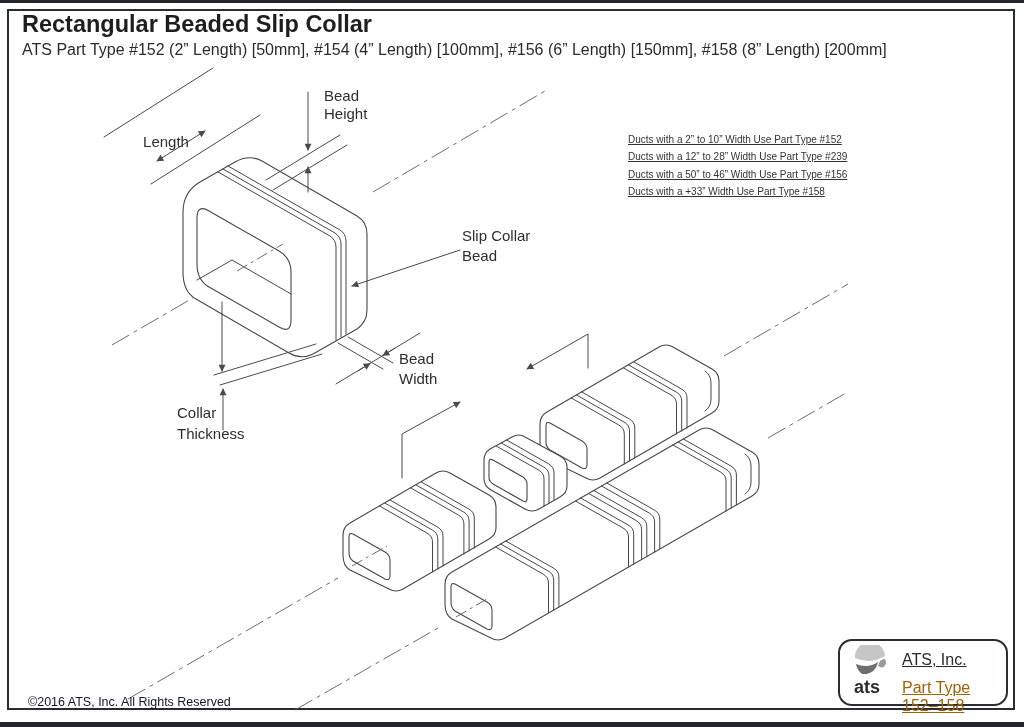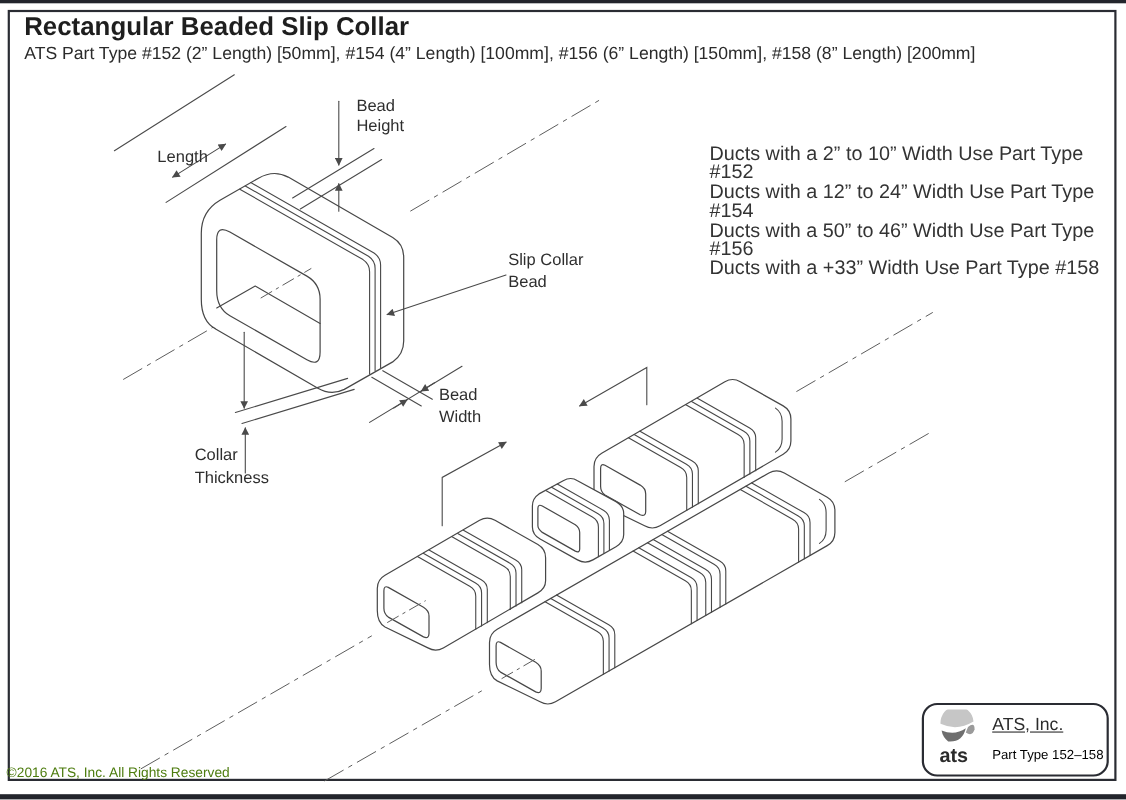--- a/index.html
+++ b/index.html
@@ -6,52 +6,52 @@
   #page{position:relative;width:1024px;height:727px;background:#ffffff;overflow:hidden;
         font-family:"Liberation Sans", sans-serif;color:#2f2f2f;}
   .band{position:absolute;left:0;width:1024px;background:#23252c;}
   #band-top{top:0;height:3px;}
   #band-bottom{top:722px;height:5px;}
   #frame{position:absolute;left:7px;top:9px;width:1008px;height:701px;
          border:2px solid #2a2c33;box-sizing:border-box;}
   #title{position:absolute;left:22px;top:11px;font-size:23.5px;font-weight:bold;
          letter-spacing:0px;color:#1e1e1e;white-space:nowrap;}
   #subtitle{position:absolute;left:22px;top:41px;font-size:16px;color:#2b2b2b;white-space:nowrap;}
-  #notes{position:absolute;left:645px;top:131px;font-size:18px;line-height:17.4px;color:#333;}
-  #copyright{position:absolute;left:6px;top:695px;font-size:12.5px;color:#4d7c0f;}
+  #notes{position:absolute;left:628px;top:131px;font-size:10px;line-height:17.4px;color:#333;text-decoration:underline;}
+  #copyright{position:absolute;left:28px;top:695px;font-size:12.5px;color:#0f172a;}
   #drawing{position:absolute;left:0;top:0;}
   
   .shape{fill:#ffffff;stroke:#474747;stroke-width:1.1;stroke-linejoin:round;stroke-linecap:round;}
   .bead{fill:none;stroke:#474747;stroke-width:1;stroke-linejoin:round;stroke-linecap:round;}
   .cl{stroke:#5b5b5b;stroke-width:0.9;stroke-dasharray:20 5 4 5;fill:none;}
   .clstub{stroke:#5b5b5b;stroke-width:0.9;stroke-dasharray:12 4 3 4;fill:none;}
   .dim{stroke:#4a4a4a;stroke-width:1;fill:none;stroke-linecap:round;}
   .lbl{font-family:"Liberation Sans",sans-serif;font-size:15px;fill:#2e2e2e;}
   
   #logo-box{position:absolute;left:838px;top:639px;width:170px;height:67px;background:#fff;
             border:2.5px solid #2a2c33;border-radius:14px;box-sizing:border-box;}
   #logo-company{position:absolute;left:62px;top:10px;font-size:16px;color:#2b2b2b;text-decoration:underline;}
-  #logo-part{position:absolute;left:62px;top:38px;font-size:12px;color:#000000;}
+  #logo-part{position:absolute;left:62px;top:38px;font-size:16px;color:#a16207;text-decoration:underline;}
   #logo-ats{position:absolute;left:14px;top:36px;font-size:18px;font-weight:bold;color:#2b2b2b;}
   #logo-mark{position:absolute;left:12px;top:4px;}
 </style>
 </head>
 <body>
 
 <div id="page">
   <div id="band-top" class="band"></div>
   <div id="band-bottom" class="band"></div>
   <div id="frame"></div>
 
   <div id="title">Rectangular Beaded Slip Collar</div>
   <div id="subtitle">ATS Part Type #152 (2” Length) [50mm], #154 (4” Length) [100mm], #156 (6” Length) [150mm], #158 (8” Length) [200mm]</div>
 
   <div id="notes">
     <div>Ducts with a 2” to 10” Width Use Part Type #152</div>
-    <div>Ducts with a 12” to 24” Width Use Part Type #154</div>
+    <div>Ducts with a 12” to 28” Width Use Part Type #239</div>
     <div>Ducts with a 50” to 46” Width Use Part Type #156</div>
     <div>Ducts with a +33” Width Use Part Type #158</div>
   </div>
 
   <svg id="drawing" width="1024" height="727" viewBox="0 0 1024 727">
     <defs>
       <marker id="ah" viewBox="0 0 10 10" refX="9" refY="5" markerWidth="10" markerHeight="7" orient="auto-start-reverse">
           <path d="M0,0 L10,5 L0,10 Z" fill="#4a4a4a"></path>
         </marker>
     </defs>

